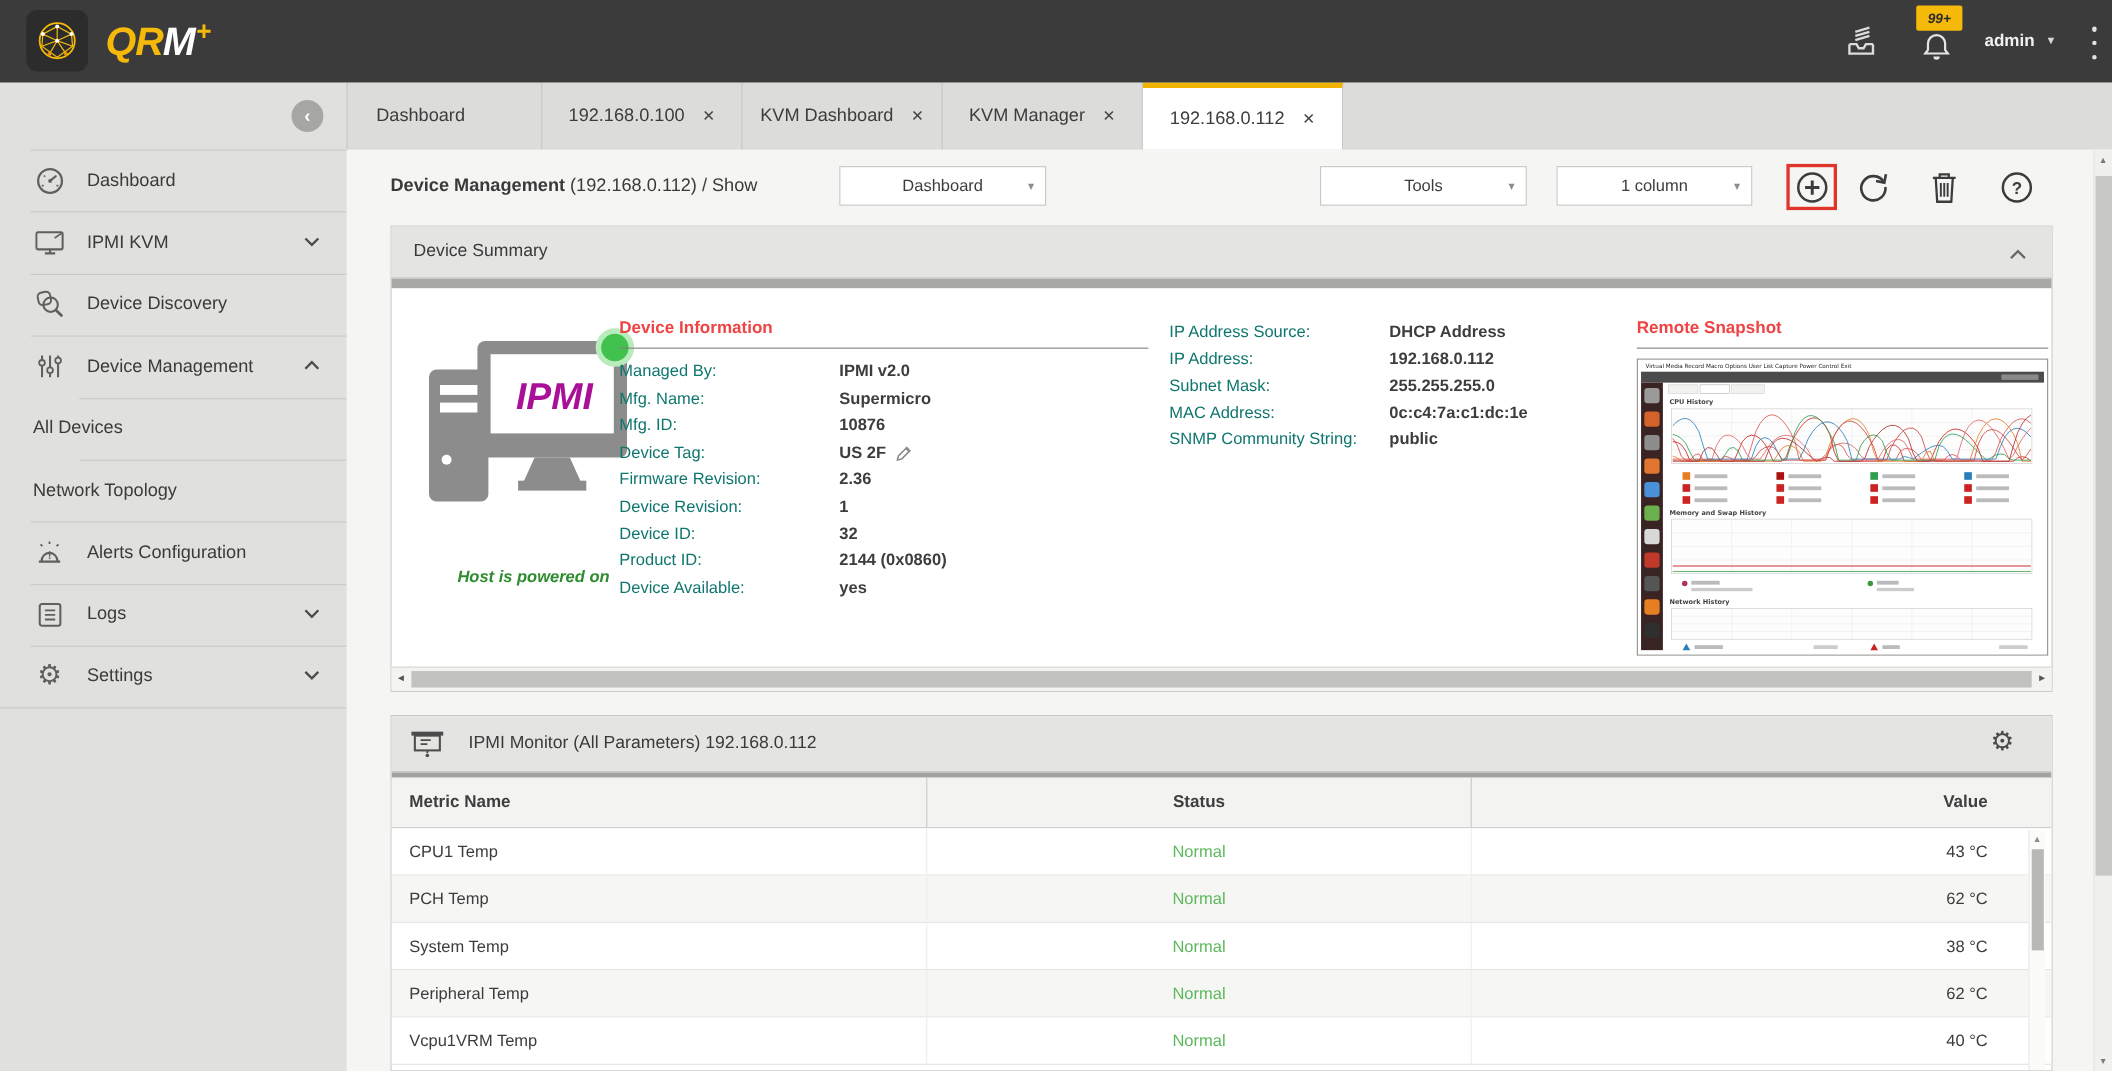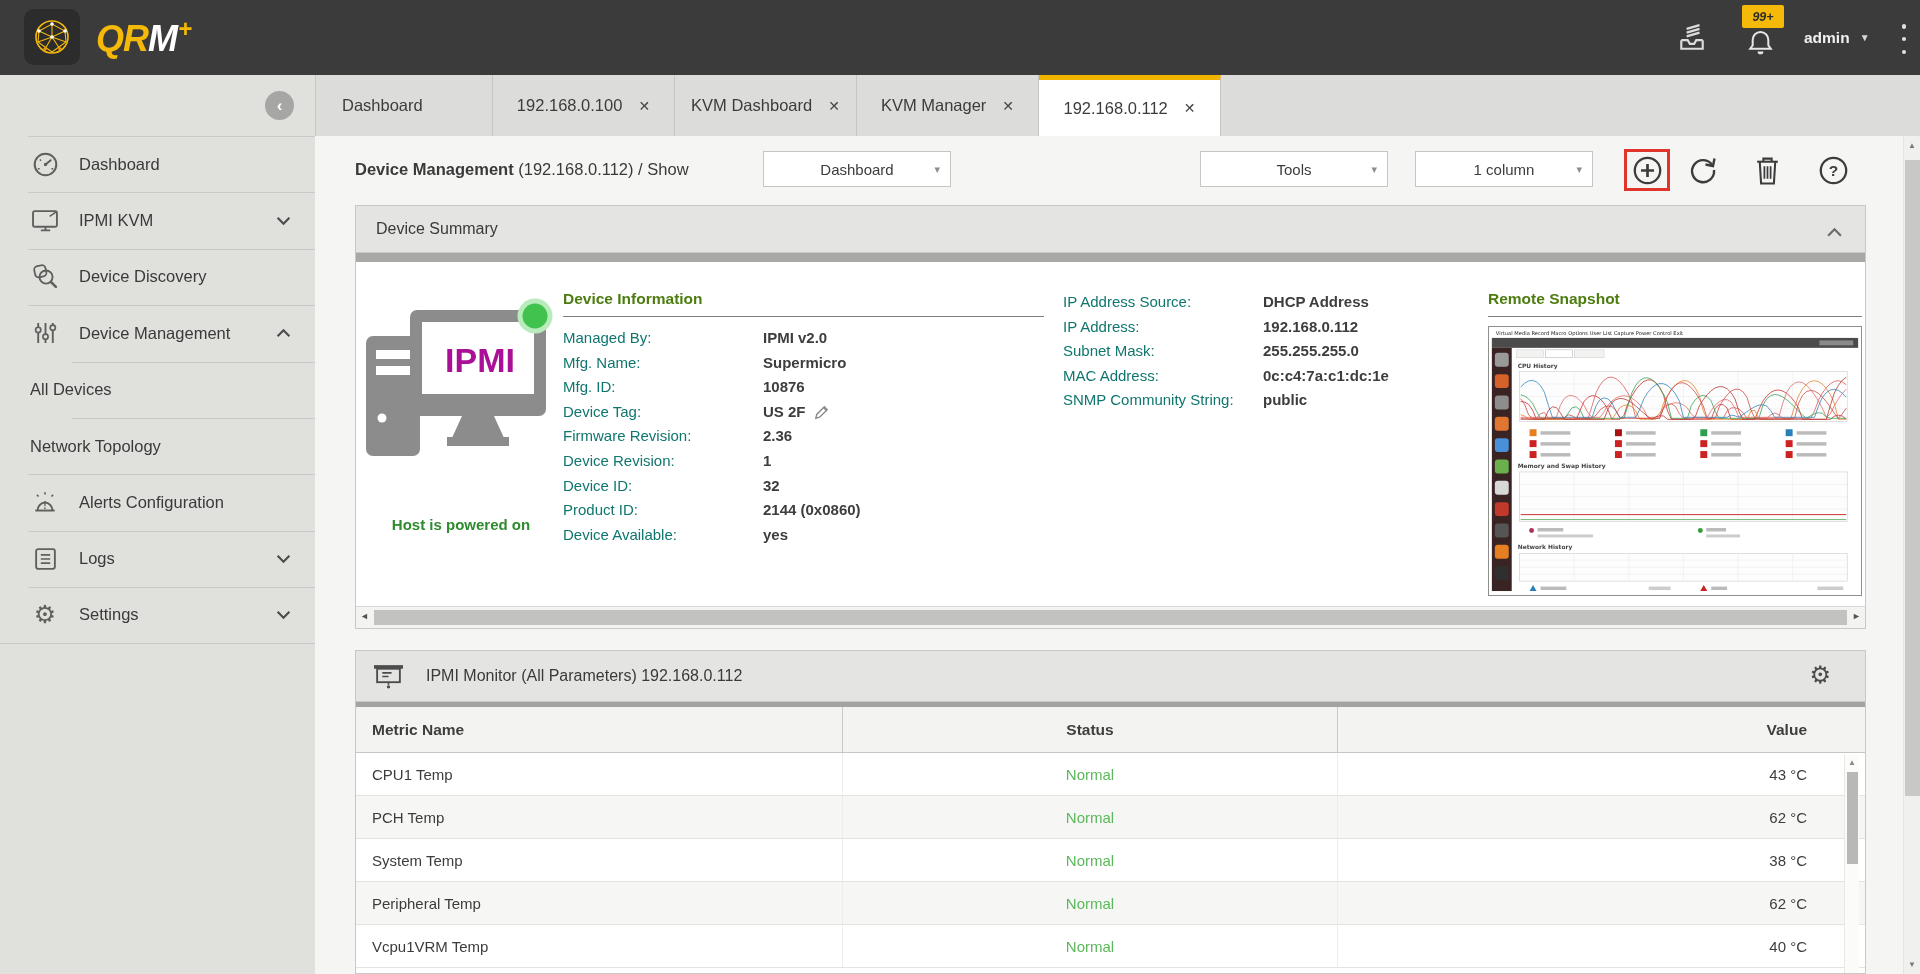--- a/index.html
+++ b/index.html
@@ -70,25 +70,25 @@
   #panel-monitor .panel-hd{height:51px;padding-left:17px;}
   .panel-hd .p-title{font-size:16px;color:#3a3a3a;}
   .hd-chev{position:absolute;right:22px;top:18px;cursor:pointer;}
   .hd-gear{position:absolute;right:34px;top:12px;font-size:24px;color:#4c4c4c;cursor:pointer;line-height:1;}
   .dark-strip{width:100%;background:#a8a8a6;}
   #panel-summary .dark-strip{height:9px;} #panel-monitor .dark-strip{height:5px;background:#a3a3a1;}
   .p-ic{margin-right:22px;display:flex;align-items:center;}
 
   
   .sum-body{position:relative;height:344px;}
-  .dev-img{position:absolute;left:2px;top:36px;width:196px;text-align:center;}
+  .dev-img{position:absolute;left:26px;top:36px;width:196px;text-align:center;font-style:italic;}
   .host-label{position:absolute;left:0;top:218px;width:206px;text-align:center;font-size:15px;font-weight:bold;color:#2e8b2e;}
   .info-col{position:absolute;top:28px;}
   #info-dev{left:207px;width:481px;} #info-net{left:707px;width:415px;} #snap-col{left:1132px;width:374px;}
-  .info-h{font-size:15.5px;font-weight:bold;color:#4d7c0f;padding-bottom:8px;border-bottom:1px solid #7f7f7d;margin-bottom:9px;}
+  .info-h{font-size:15.5px;font-weight:bold;color:#ef4444;padding-bottom:8px;border-bottom:1px solid #7f7f7d;margin-bottom:9px;}
   .info-row{display:flex;align-items:center;line-height:24.6px;font-size:15px;}
   .i-label{display:inline-block;width:200px;color:#0f766e;flex:none;}
   .i-value{font-weight:bold;color:#3d3d3d;text-align:right;}
   .pencil{margin-left:7px;display:flex;align-items:center;}
   .snap-frame{margin-top:3px;border:1px solid #8f8f8d;width:374px;height:270px;background:#fff;}
 
   
   .h-scroll{position:absolute;left:0;bottom:0;width:100%;height:22px;background:#f3f3f1;border-top:1px solid #d8d8d6;}
   .h-arrow{position:absolute;top:4px;font-size:9px;color:#555;} 
   .h-arrow.left{left:4px;} .h-arrow.right{right:4px;}

